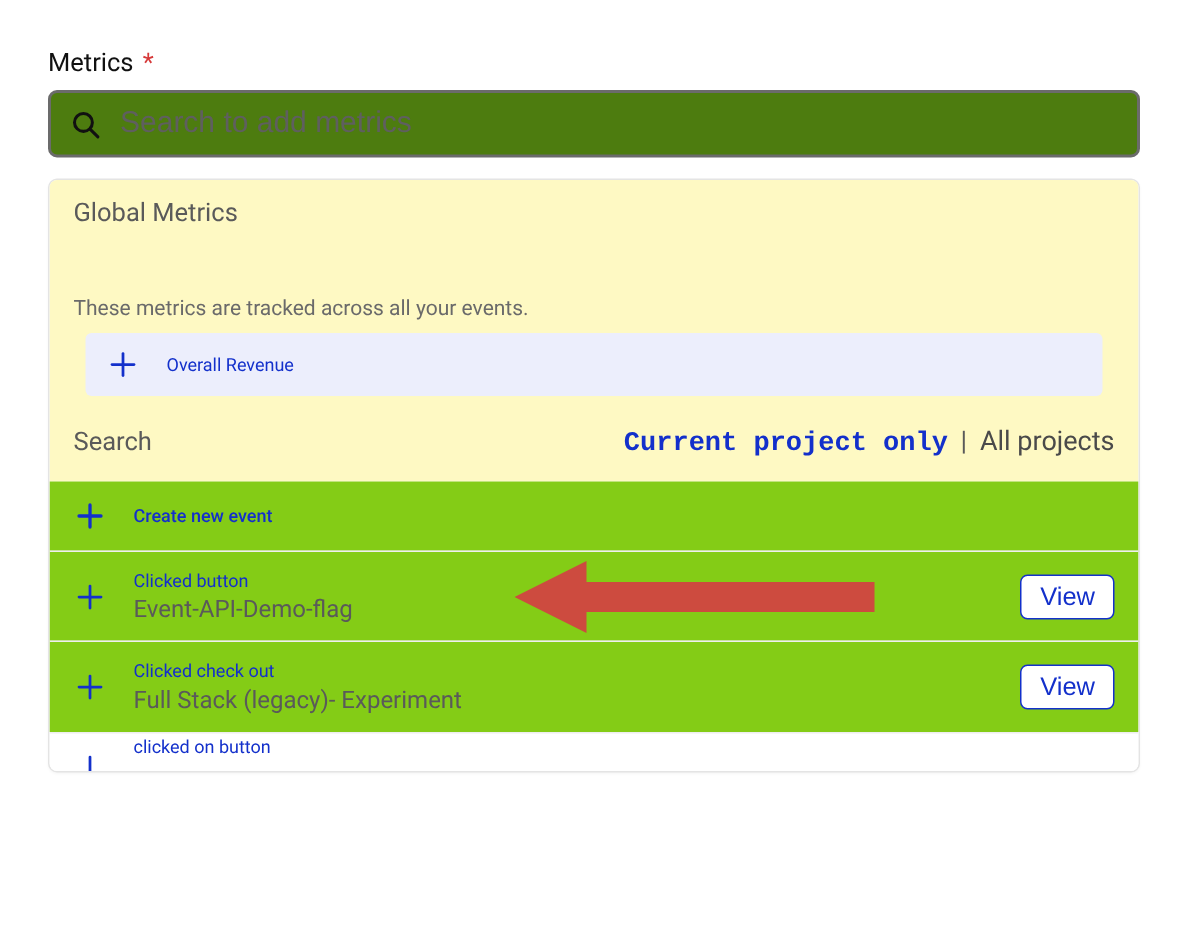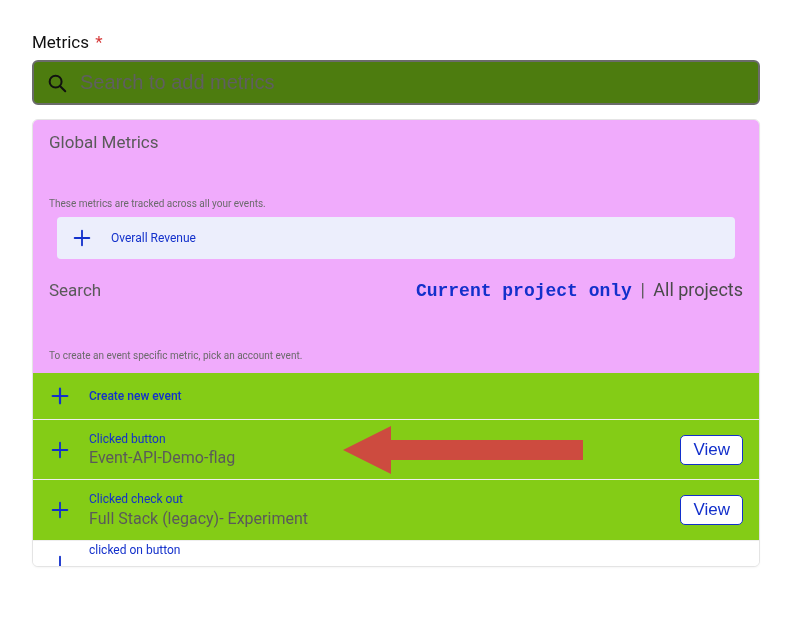--- a/index.html
+++ b/index.html
@@ -44,30 +44,30 @@
   }
   .dropdown-panel {
     margin-top: 14px;
     border: 1px solid #e4e4e4;
     border-radius: 6px;
     background: #fff;
     overflow: hidden;
     box-shadow: 0 1px 2px rgba(0,0,0,0.04);
   }
   .section-header {
-    background: #f0abfc;
+    background: #fef9c3;
     padding: 12px 16px 12px 16px;
   }
   .section-title {
     font-size: 17px;
     color: #5a5a5a;
     margin-bottom: 4px;
   }
   .section-desc {
-    font-size: 10px;
+    font-size: 14px;
     color: #6a6a6a;
     margin-top: 46px;
   }
   .section-header-row {
     display: flex;
     align-items: baseline;
     justify-content: space-between;
   }
   .filter-group {
     font-size: 18px;
@@ -207,21 +207,20 @@
 
   <div class="section-header">
     <div class="section-header-row">
       <div class="section-title">Search</div>
       <div class="filter-group">
         <span class="filter-active">Current project only</span>
         <span class="filter-sep">|</span>
         <span class="filter-inactive">All projects</span>
       </div>
     </div>
-    <div class="section-desc">To create an event specific metric, pick an account event.</div>
   </div>
 
   <div class="option-row">
     <span class="plus-icon">
       <svg width="22" height="22" viewBox="0 0 24 24" fill="none" stroke="#1330cb" stroke-width="2.4" stroke-linecap="round">
         <line x1="12" y1="4" x2="12" y2="20"></line>
         <line x1="4" y1="12" x2="20" y2="12"></line>
       </svg>
     </span>
     <div class="option-texts">

